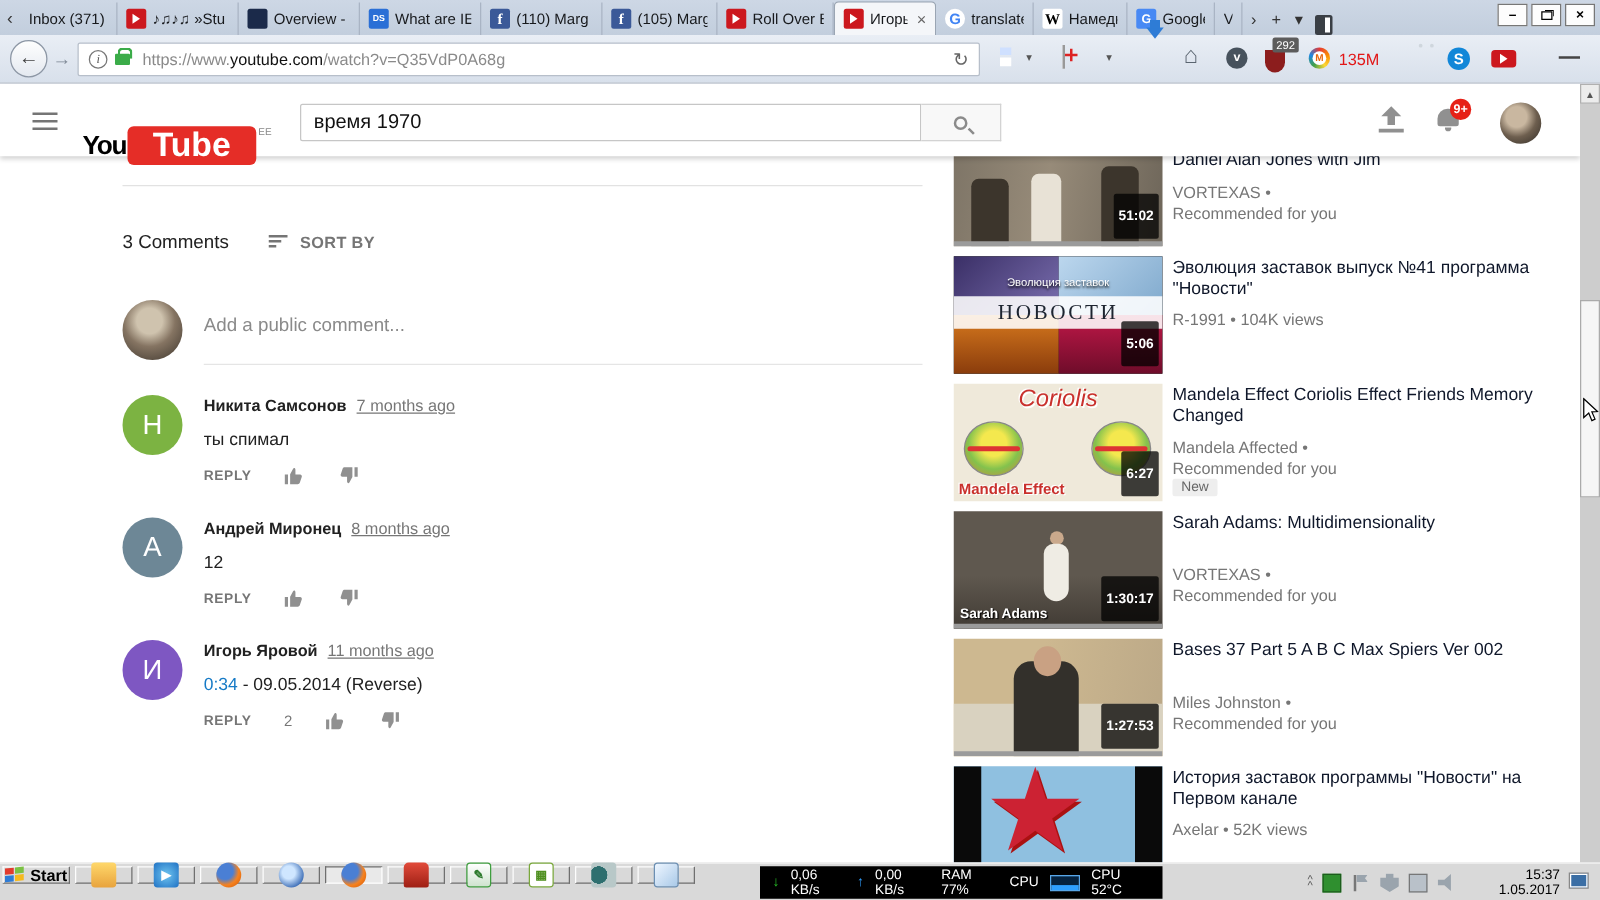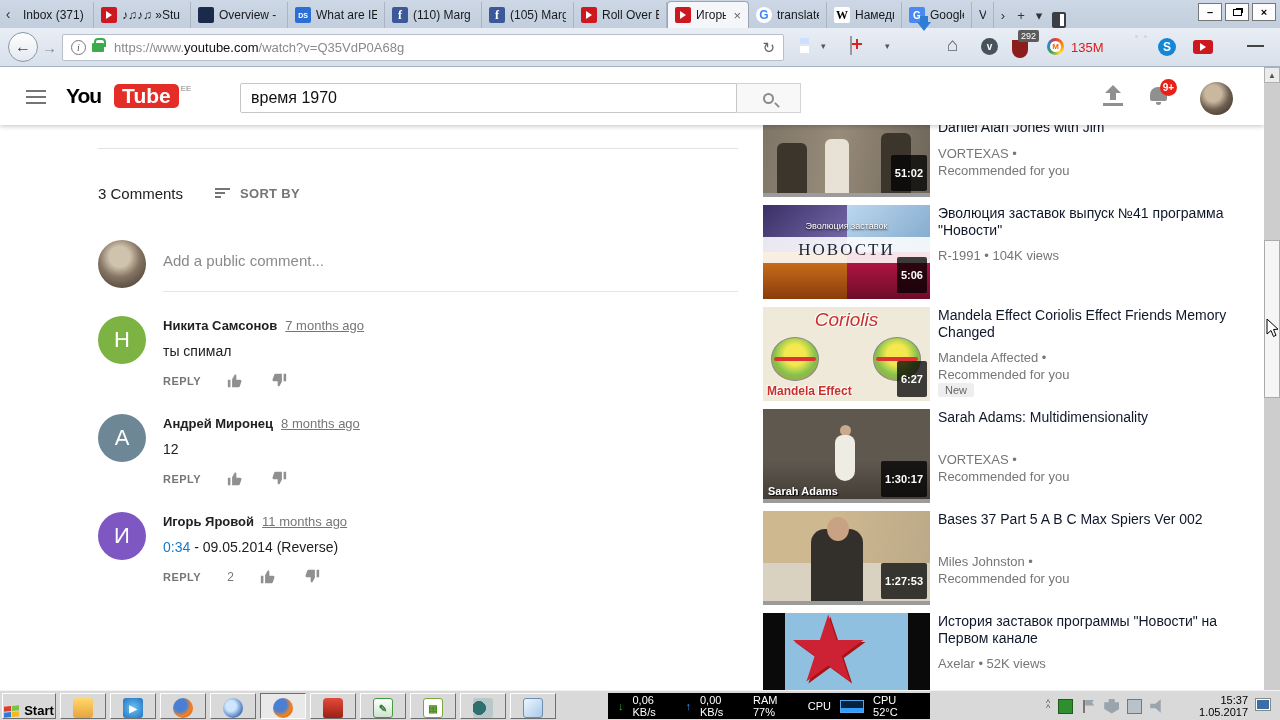--- a/index.html
+++ b/index.html
@@ -97,24 +97,24 @@
 
   
   .content { position:absolute; left:0; top:67px; width:1280px; height:623px; background:#fff; overflow:hidden; }
 
   
   .ythead { position:absolute; left:0; top:0; width:1264px; height:58px; background:#fff; z-index:10;
             box-shadow:0 2px 4px rgba(0,0,0,.18); }
   .ythamb { position:absolute; left:26px; top:23px; width:20px; height:14px; border-top:2px solid #757575;
             border-bottom:2px solid #757575; }
   .ythamb:before { content:""; position:absolute; left:0; top:4px; width:20px; height:2px; background:#757575; }
-  .ytlogo { position:absolute; left:66px; top:17px; display:flex; align-items:center; }
+  .ytlogo { position:absolute; left:66px; top:34px; display:flex; align-items:center; }
   .ytlogo .you { font-size:21px; font-weight:bold; color:#000; letter-spacing:-1px; }
-  .ytlogo .tube { font-size:21px; font-weight:bold; color:#fff; background:#e52d27; border-radius:5px;
-                  padding:0 8px; margin-left:13px; }
+  .ytlogo .tube { font-size:27px; font-weight:bold; color:#fff; background:#e52d27; border-radius:5px;
+                  padding:0 20px; margin-left:1px; }
   .ytlogo .region { font-size:8px; color:#888; align-self:flex-start; margin-left:2px; }
   .ysearch { position:absolute; left:240px; top:16px; width:497px; height:30px; border:1px solid #c6c6c6;
              border-radius:2px 0 0 2px; font-size:16px; color:#111; padding:0 10px;
              font-family:"Liberation Sans",sans-serif; }
   .ysearchbtn { position:absolute; left:737px; top:16px; width:64px; height:30px; background:#f8f8f8;
                 border:1px solid #d3d3d3; border-left:none; display:flex; align-items:center; justify-content:center; }
   .mag { width:11px; height:11px; border:2px solid #8b8b8b; border-radius:50%; position:relative; }
   .mag:after { content:""; position:absolute; left:9px; top:9px; width:6px; height:2px; background:#8b8b8b;
                transform:rotate(45deg); }
   .upicon { position:absolute; left:1102px; top:18px; width:22px; height:22px; }
@@ -215,22 +215,22 @@
   .sbar { position:absolute; left:1264px; top:0; width:16px; height:623px; background:#cdcdcd; z-index:20; }
   .sbtn { position:absolute; left:0; width:16px; height:16px; background:#ececec; border:1px solid #b0b0b0;
           color:#555; font-size:8px; display:flex; align-items:center; justify-content:center; }
   .sthumb { position:absolute; left:0; top:173px; width:16px; height:158px; background:#f5f5f5;
             border:1px solid #aaa; }
   .cursor { position:absolute; left:1266px; top:251px; z-index:30; }
 
   
   .taskbar { position:absolute; left:0; top:690px; width:1280px; height:30px; background:#d9d9d9;
              border-top:1px solid #f2f2f2; }
-  .tbtn { position:absolute; top:2px; height:26px; background:#d9d9d9; border:1px solid;
-          border-color:#fdfdfd #6f6f6f #6f6f6f #fdfdfd; display:flex; align-items:flex-end;
+  .tbtn { position:absolute; top:2px; height:14px; background:#d9d9d9; border:1px solid;
+          border-color:#fdfdfd #6f6f6f #6f6f6f #fdfdfd; display:flex; align-items:center;
           justify-content:center; gap:4px; }
   .tbtn.pressed { border-color:#6f6f6f #fdfdfd #fdfdfd #6f6f6f; background:#e9e9e9; }
   .startflag { width:16px; height:12px; display:grid; grid-template-columns:7px 7px; grid-template-rows:5px 5px;
                gap:1px; transform:skewY(-6deg); }
   .startflag i { display:block; }
   .startlbl { font-size:13px; font-weight:bold; color:#000; }
   .qicon { width:20px; height:20px; border-radius:3px; display:flex; align-items:center; justify-content:center;
            font-size:10px; font-weight:bold; color:#fff; }
   .monitor { position:absolute; left:608px; top:2px; width:322px; height:26px; background:#000; color:#fff;
              font-size:11px; display:flex; align-items:center; gap:9px; padding:0 10px; }

